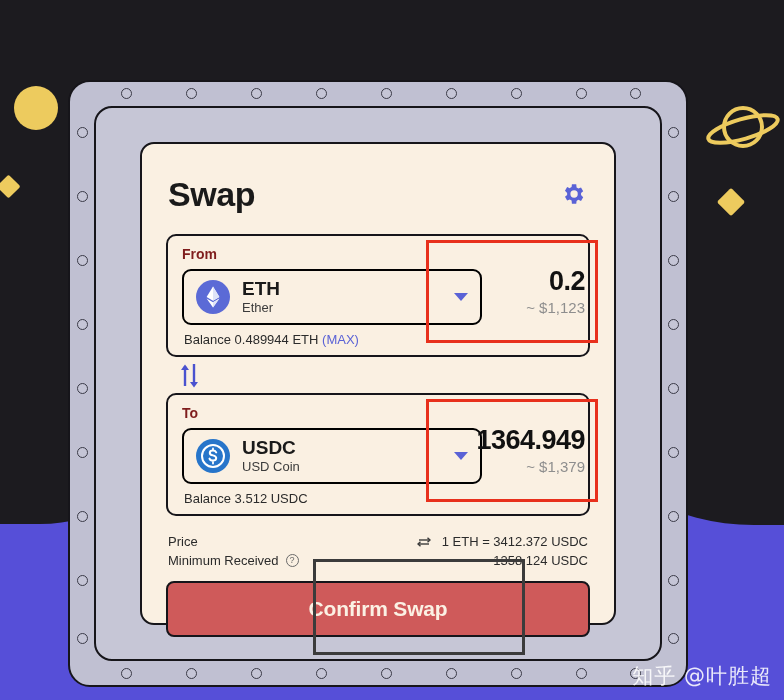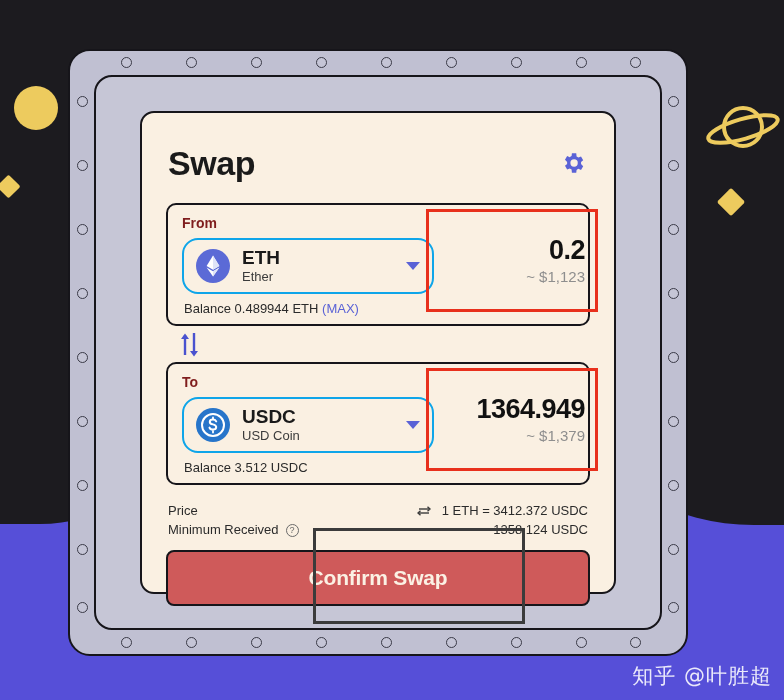--- a/index.html
+++ b/index.html
@@ -57,21 +57,21 @@
     border-radius: 2px;
   }
   .yellow-diamond.d1 { left: 0px; top: 178px; width: 17px; height: 17px; }
   .yellow-diamond.d2 { left: 721px; top: 192px; width: 20px; height: 20px; }
 
   .saturn { position: absolute; left: 703px; top: 100px; width: 78px; height: 60px; }
 
   
   .bezel {
     position: absolute;
-    left: 68px; top: 49px;
+    left: 68px; top: 80px;
     width: 620px; height: 607px;
     background: #c0c0d2;
     border: 2px solid #16151a;
     border-radius: 22px;
     box-shadow: 0 0 0 0 rgba(0,0,0,0);
   }
   .bezel-inner {
     position: absolute;
     left: 24px; top: 24px;
     right: 24px; bottom: 24px;
@@ -132,25 +132,25 @@
     color: #7f1d1d;
     margin-bottom: 7px;
   }
   .panel-row {
     display: flex;
     align-items: flex-start;
     justify-content: space-between;
     gap: 10px;
   }
   .token-select {
-    width: 252px;
+    width: 300px;
     height: 56px;
     background: #faf0e2;
-    border: 2px solid #0ea5e9;
-    border-radius: 16px;
+    border: 2px solid #000000;
+    border-radius: 9px;
     display: flex;
     align-items: center;
     padding: 0 12px;
     gap: 12px;
     cursor: pointer;
     flex: 0 0 auto;
   }
   .token-icon { width: 34px; height: 34px; flex: 0 0 auto; }
   .token-texts { flex: 1 1 auto; line-height: 1.05; }
   .token-symbol { font-size: 19px; font-weight: bold; color: #1a1a1a; }
@@ -211,21 +211,21 @@
   
   .info { margin-top: 16px; padding: 0 2px; }
   .info-row {
     display: flex;
     align-items: center;
     justify-content: space-between;
     font-size: 13px;
     color: #2b2b2b;
     height: 19px;
   }
-  .info-label { display: flex; align-items: flex-end; gap: 7px; }
+  .info-label { display: flex; align-items: center; gap: 7px; }
   .q-icon {
     width: 13px; height: 13px;
     border: 1px solid #6a6a6a;
     border-radius: 50%;
     font-size: 9px;
     line-height: 11px;
     text-align: center;
     color: #6a6a6a;
   }
   .info-value { display: flex; align-items: center; gap: 11px; white-space: nowrap; }

